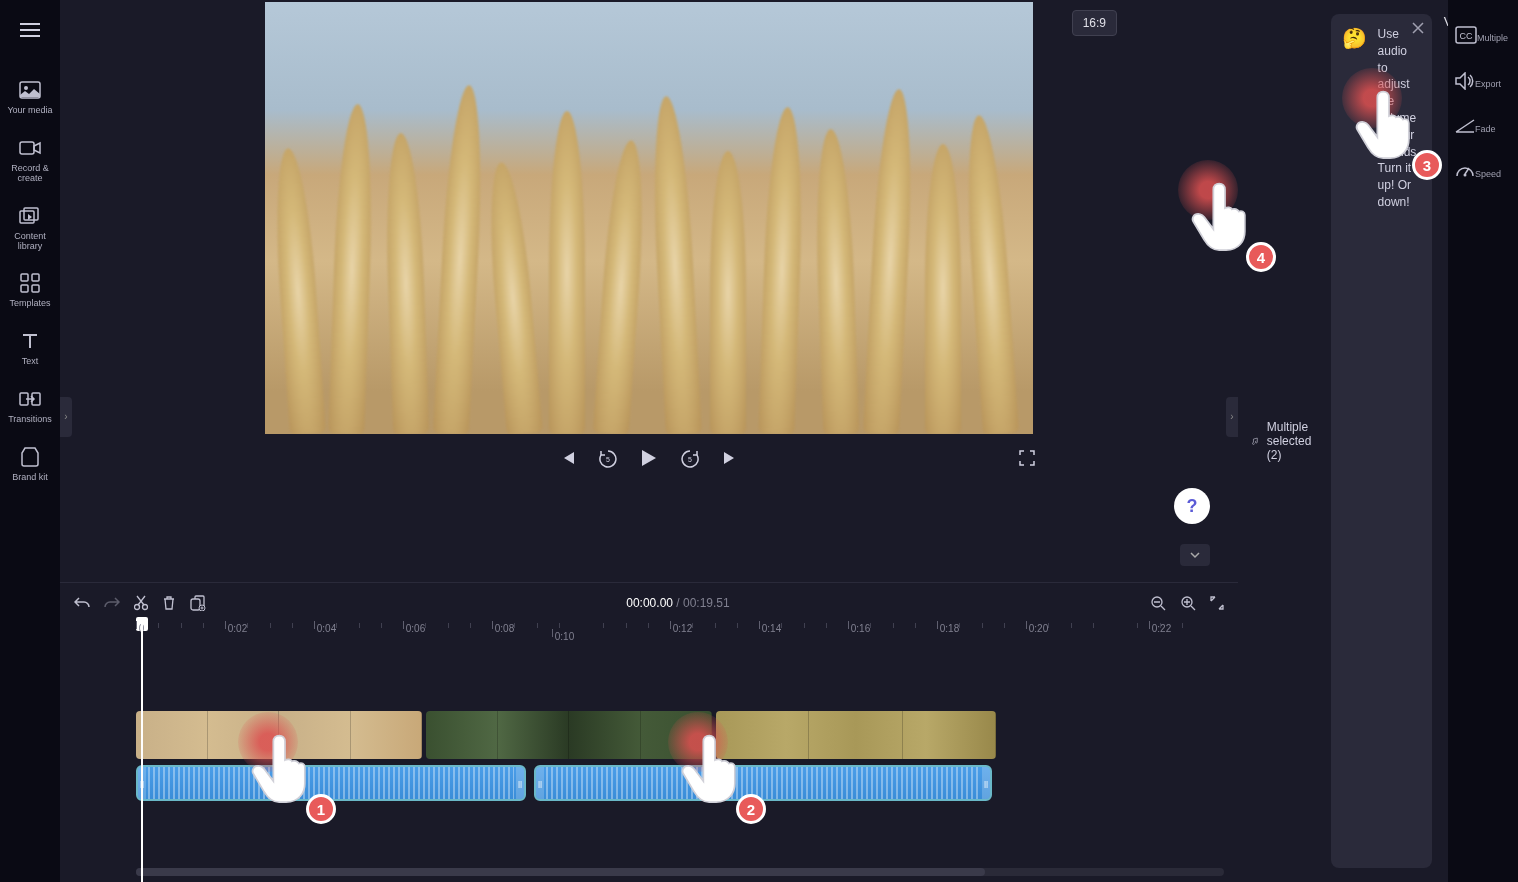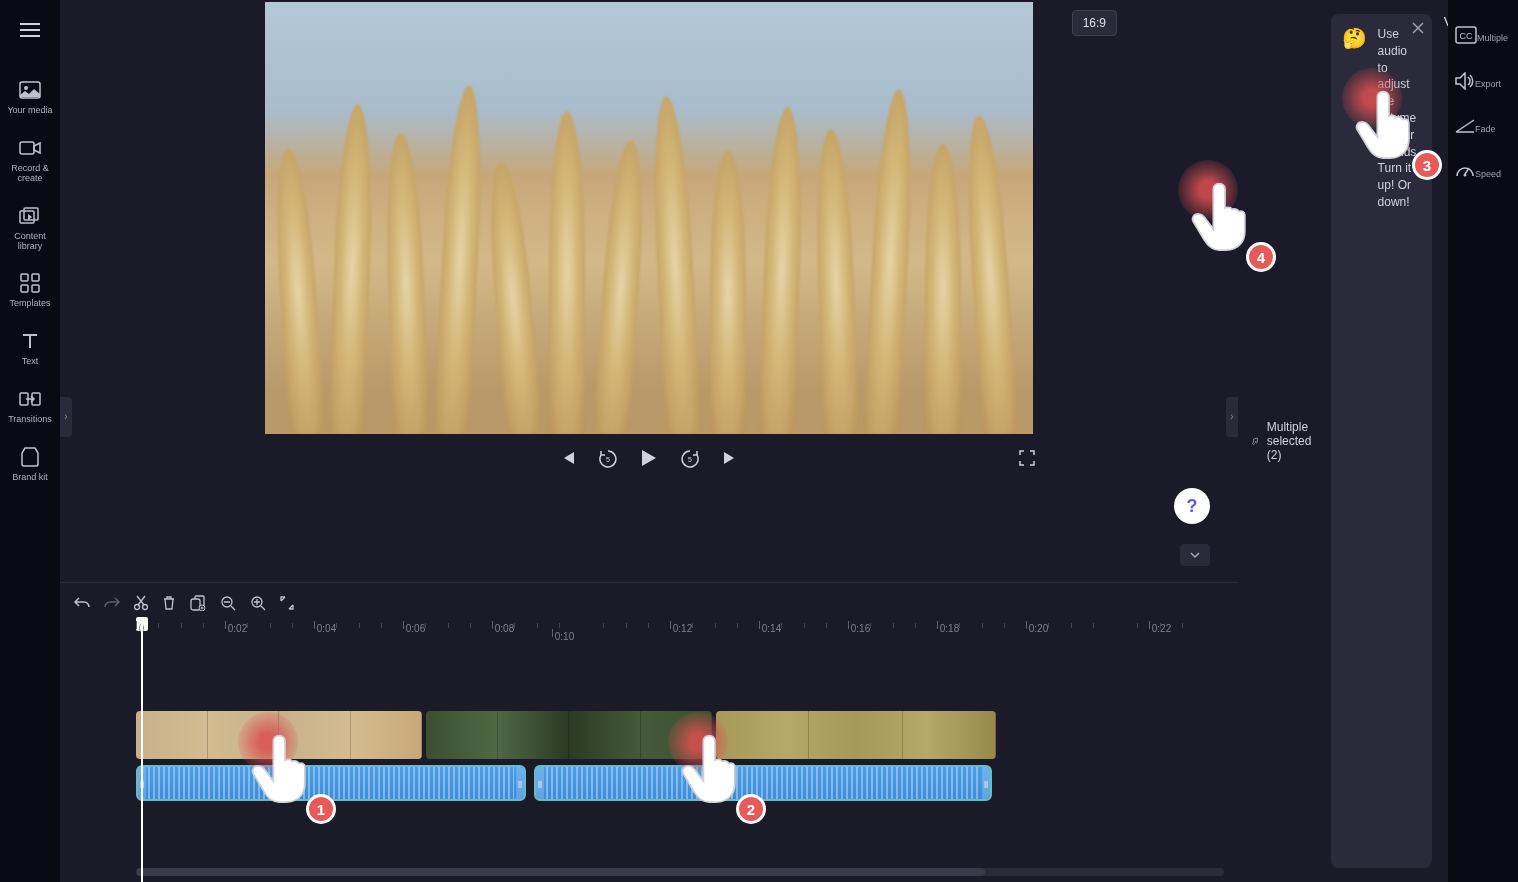--- a/index.html
+++ b/index.html
@@ -275,20 +275,24 @@
             </svg>
           </div>
         <div class="tl-tool">
             <svg width="16" height="16" viewBox="0 0 16 16">
               <rect x="1" y="4" width="9" height="11" rx="2" fill="none" stroke="#c0c0d0" stroke-width="1.3"></rect>
               <path d="M5 4V2a1 1 0 011-1h7a1 1 0 011 1v10" fill="none" stroke="#c0c0d0" stroke-width="1.3"></path>
               <circle cx="12" cy="13" r="3" fill="#1a1a28" stroke="#c0c0d0" stroke-width="1"></circle>
               <path d="M12 11.5v3M10.5 13h3" stroke="#c0c0d0" stroke-width="1"></path>
             </svg>
           </div>
+        <div class="tl-time">
+          <span class="current">00:00.00</span>
+          <span class="total"> / </span><span class="total">00:19.51</span>
+        </div>
         <div class="tl-toolbar-right">
           <div class="tl-tool">
               <svg width="16" height="16" viewBox="0 0 16 16">
                 <circle cx="7" cy="7" r="5" fill="none" stroke="#c0c0d0" stroke-width="1.3"></circle>
                 <path d="M11 11l4 4M4 7h6" stroke="#c0c0d0" stroke-width="1.3"></path>
               </svg>
             </div>
           <div class="tl-tool">
               <svg width="16" height="16" viewBox="0 0 16 16">
                 <circle cx="7" cy="7" r="5" fill="none" stroke="#c0c0d0" stroke-width="1.3"></circle>

